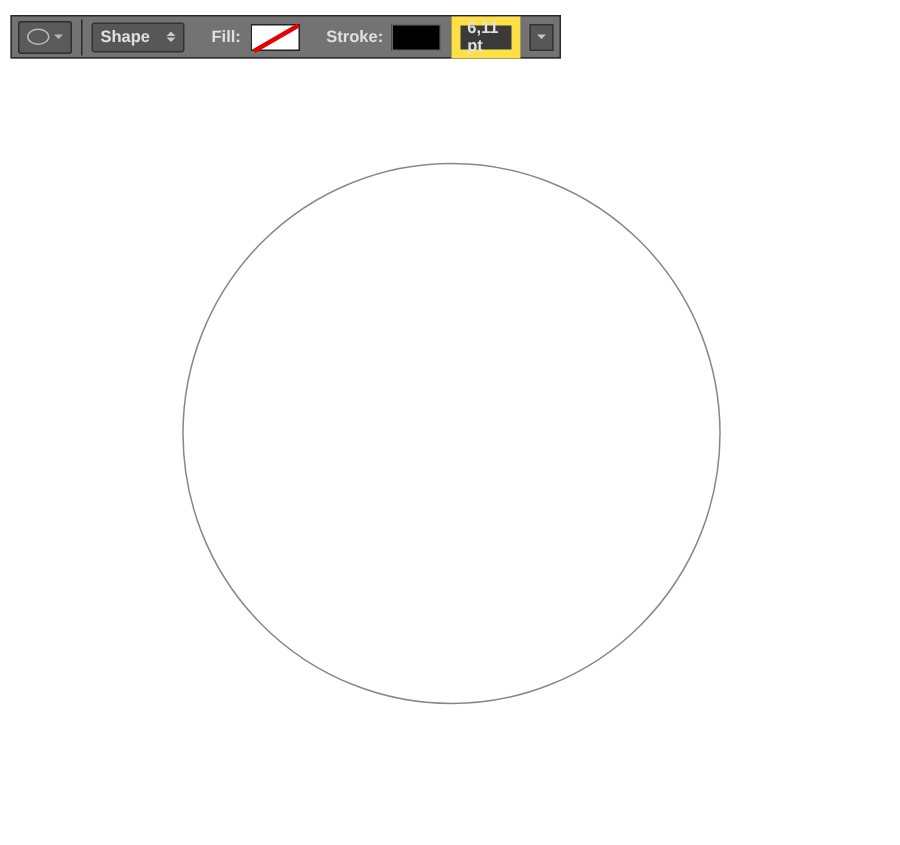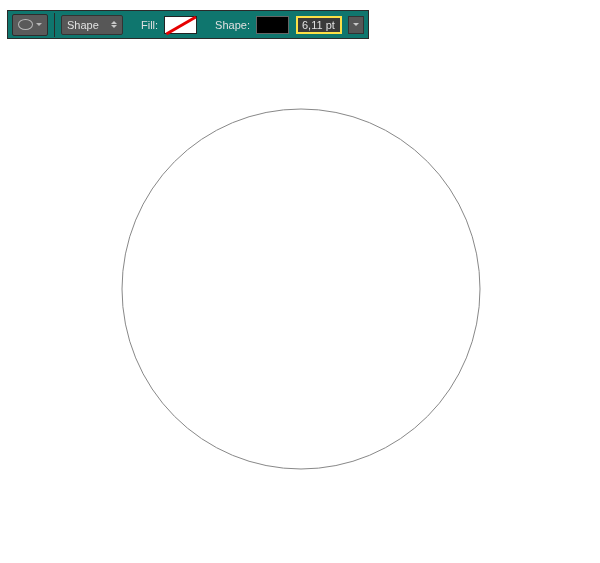--- a/index.html
+++ b/index.html
@@ -14,26 +14,27 @@
       font-family: Arial, sans-serif;
       font-size: 11px;
       position: relative;
       overflow: hidden;
     }
     .toolbar {
       position: absolute;
       top: 10px;
       left: 7px;
       height: 29px;
-      background: #0f766e;
+      background: #737373;
       border: 1px solid #2a2a2a;
       display: flex;
       align-items: center;
       padding: 0 4px;
       gap: 4px;
+      font-weight: bold;
     }
     .tool-ellipse-btn {
       width: 36px;
       height: 22px;
       background: #5a5a5a;
       border: 1px solid #2d2d2d;
       border-radius: 2px;
       display: flex;
       align-items: center;
       justify-content: center;
@@ -116,23 +117,23 @@
     }
     .stroke-swatch {
       width: 33px;
       height: 18px;
       background: #000000;
       border: 1px solid #666;
       margin-left: 2px;
     }
     .stroke-input {
       width: 46px;
-      height: 18px;
+      height: 28px;
       background: #3a3a3a;
-      border: 2px solid #fde047;
+      border: 6px solid #fde047;
       color: #e0e0e0;
       font-size: 11px;
       padding: 0 4px;
       display: flex;
       align-items: center;
       margin-left: 3px;
     }
     .dropdown-arrow-btn {
       width: 16px;
       height: 18px;
@@ -182,21 +183,21 @@
     <span>Shape</span>
     <div class="updown-arrows">
       <div class="up"></div>
       <div class="down"></div>
     </div>
   </div>
   <span class="label">Fill:</span>
   <div class="fill-swatch">
     <div class="slash"></div>
   </div>
-  <span class="label">Shape:</span>
+  <span class="label">Stroke:</span>
   <div class="stroke-swatch"></div>
   <div class="stroke-input">
     <span>6,11 pt</span>
   </div>
   <div class="dropdown-arrow-btn">
     <div class="down-arrow"></div>
   </div>
 </div>
 
 </body></html>

